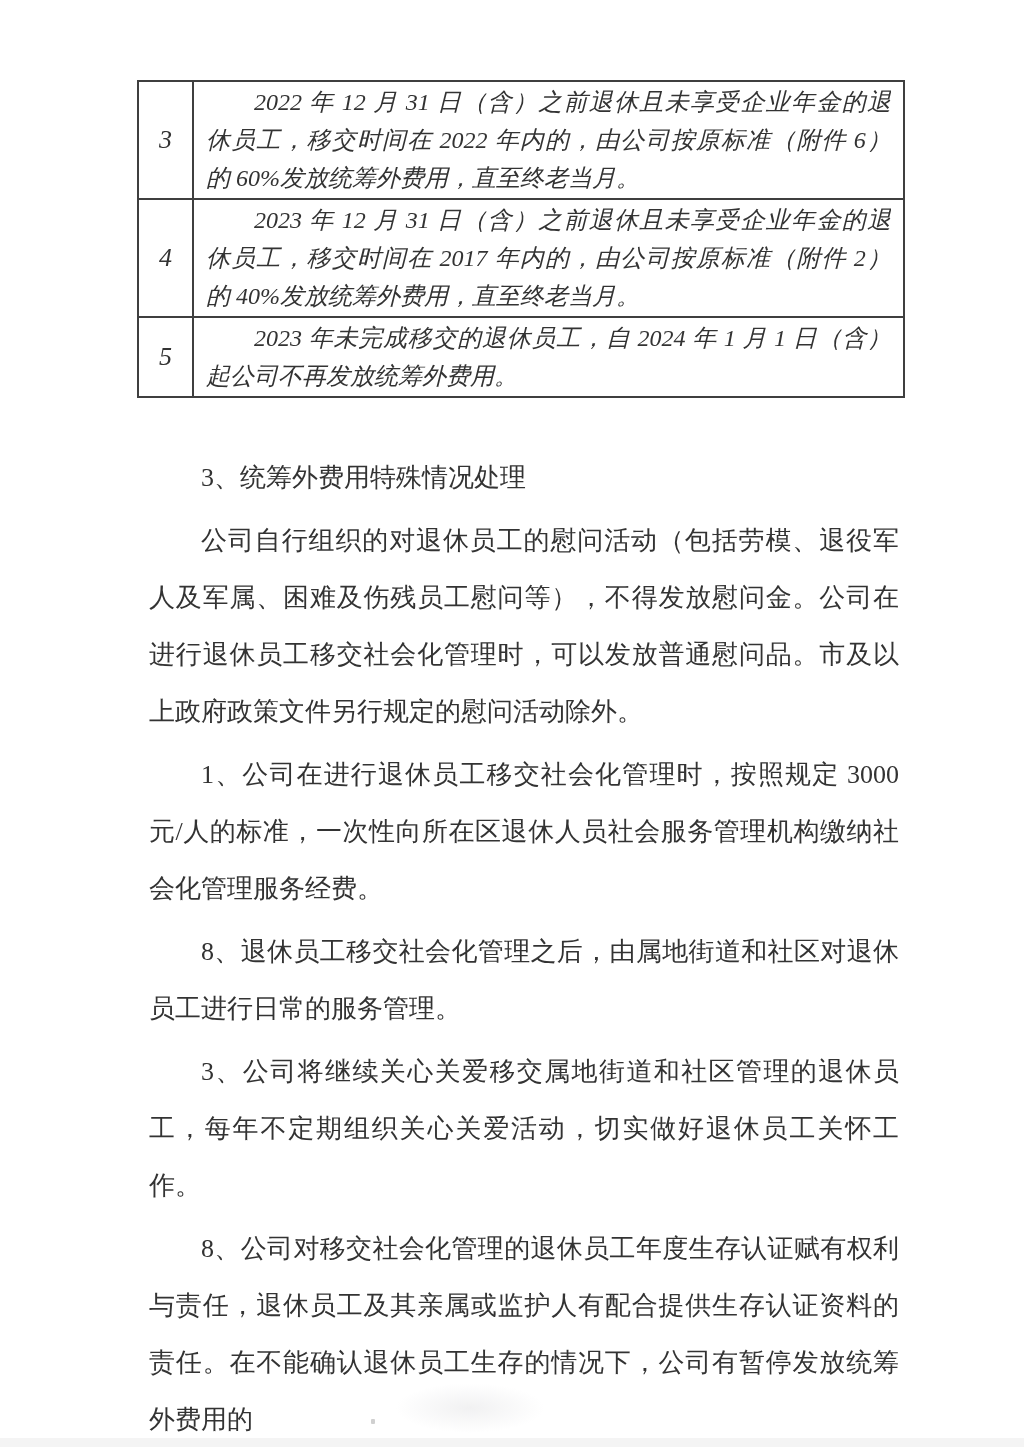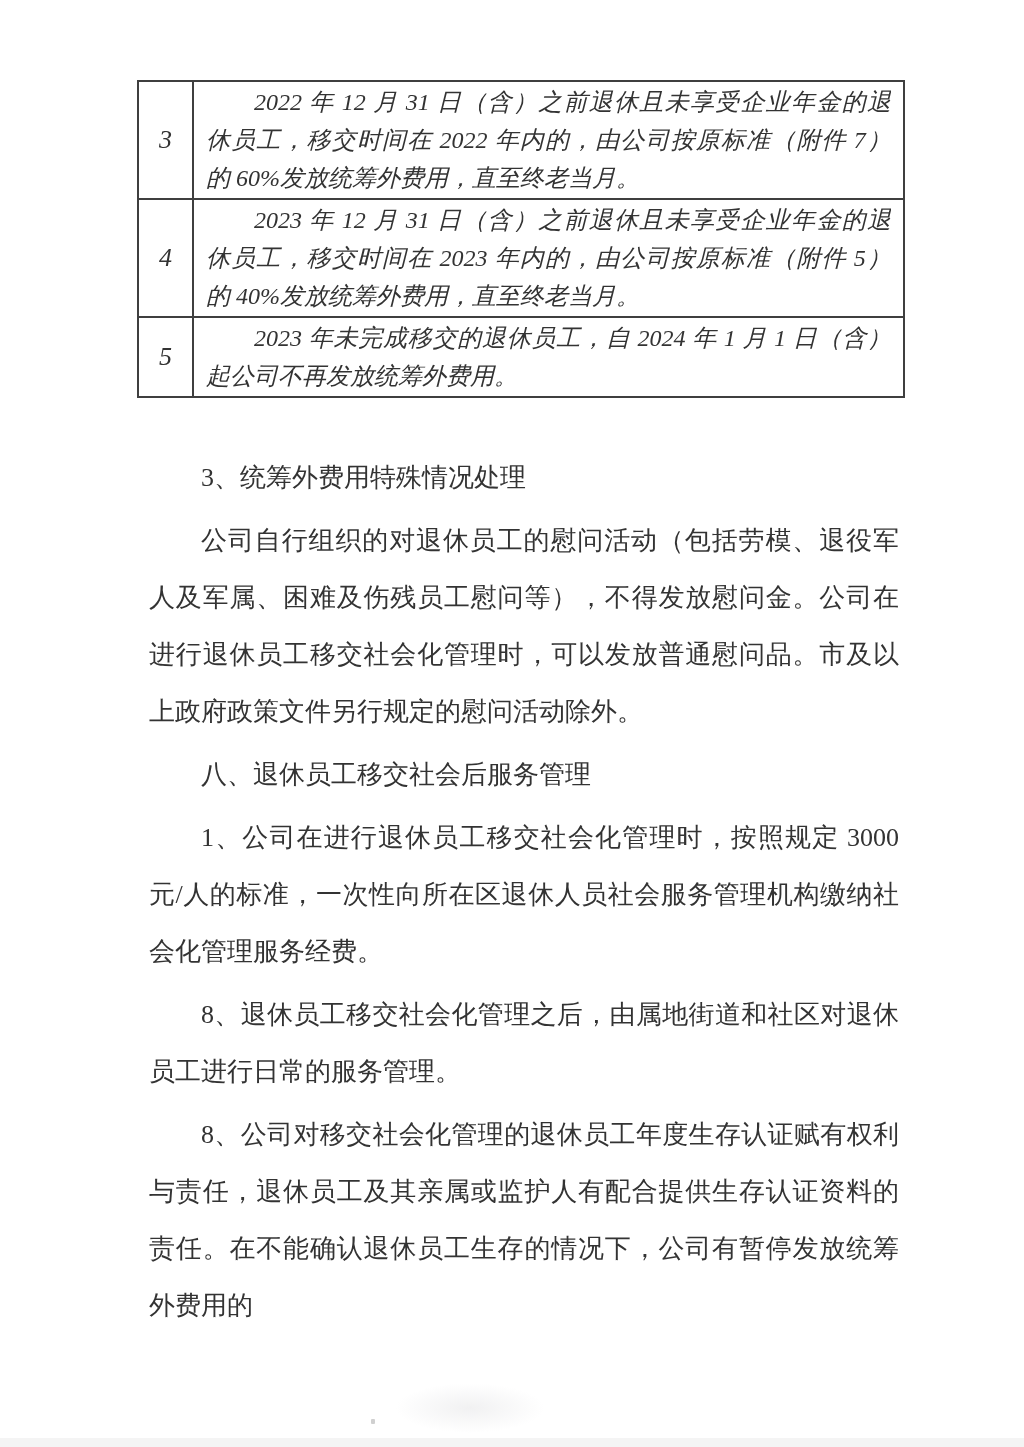--- a/index.html
+++ b/index.html
@@ -98,48 +98,48 @@
 <body>
 
 <div class="page">
 
   <table class="doc-table">
     <tbody>
       <tr>
         <td class="cell-num">3</td>
         <td class="cell-text">
           <div class="cell-line first fill">2022 年 12 月 31 日（含）之前退休且未享受企业年金的退</div>
-          <div class="cell-line fill">休员工，移交时间在 2022 年内的，由公司按原标准（附件 7）</div>
+          <div class="cell-line fill">休员工，移交时间在 2022 年内的，由公司按原标准（附件 6）</div>
           <div class="cell-line">的 60%发放统筹外费用，直至终老当月。</div>
         </td>
       </tr>
       <tr>
         <td class="cell-num">4</td>
         <td class="cell-text">
           <div class="cell-line first fill">2023 年 12 月 31 日（含）之前退休且未享受企业年金的退</div>
-          <div class="cell-line fill">休员工，移交时间在 2023 年内的，由公司按原标准（附件 5）</div>
+          <div class="cell-line fill">休员工，移交时间在 2017 年内的，由公司按原标准（附件 2）</div>
           <div class="cell-line">的 40%发放统筹外费用，直至终老当月。</div>
         </td>
       </tr>
       <tr>
         <td class="cell-num">5</td>
         <td class="cell-text">
           <div class="cell-line first fill">2023 年未完成移交的退休员工，自 2024 年 1 月 1 日（含）</div>
           <div class="cell-line">起公司不再发放统筹外费用。</div>
         </td>
       </tr>
     </tbody>
   </table>
 
   <div class="body-text">
     <p class="para">3、统筹外费用特殊情况处理</p>
     <p class="para">公司自行组织的对退休员工的慰问活动（包括劳模、退役军人及军属、困难及伤残员工慰问等），不得发放慰问金。公司在进行退休员工移交社会化管理时，可以发放普通慰问品。市及以上政府政策文件另行规定的慰问活动除外。</p>
-    <p class="para">八、退休员工移交社会后服务管理</p>
     <p class="para">1、公司在进行退休员工移交社会化管理时，按照规定 3000 元/人的标准，一次性向所在区退休人员社会服务管理机构缴纳社会化管理服务经费。</p>
     <p class="para">8、退休员工移交社会化管理之后，由属地街道和社区对退休员工进行日常的服务管理。</p>
+    <p class="para">3、公司将继续关心关爱移交属地街道和社区管理的退休员工，每年不定期组织关心关爱活动，切实做好退休员工关怀工作。</p>
     <p class="para">8、公司对移交社会化管理的退休员工年度生存认证赋有权利与责任，退休员工及其亲属或监护人有配合提供生存认证资料的责任。在不能确认退休员工生存的情况下，公司有暂停发放统筹外费用的</p>
   </div>
 
   <div class="smudge"></div>
   <div class="speck"></div>
   <div class="bottom-strip"></div>
 
 </div>
 
 </body></html>

